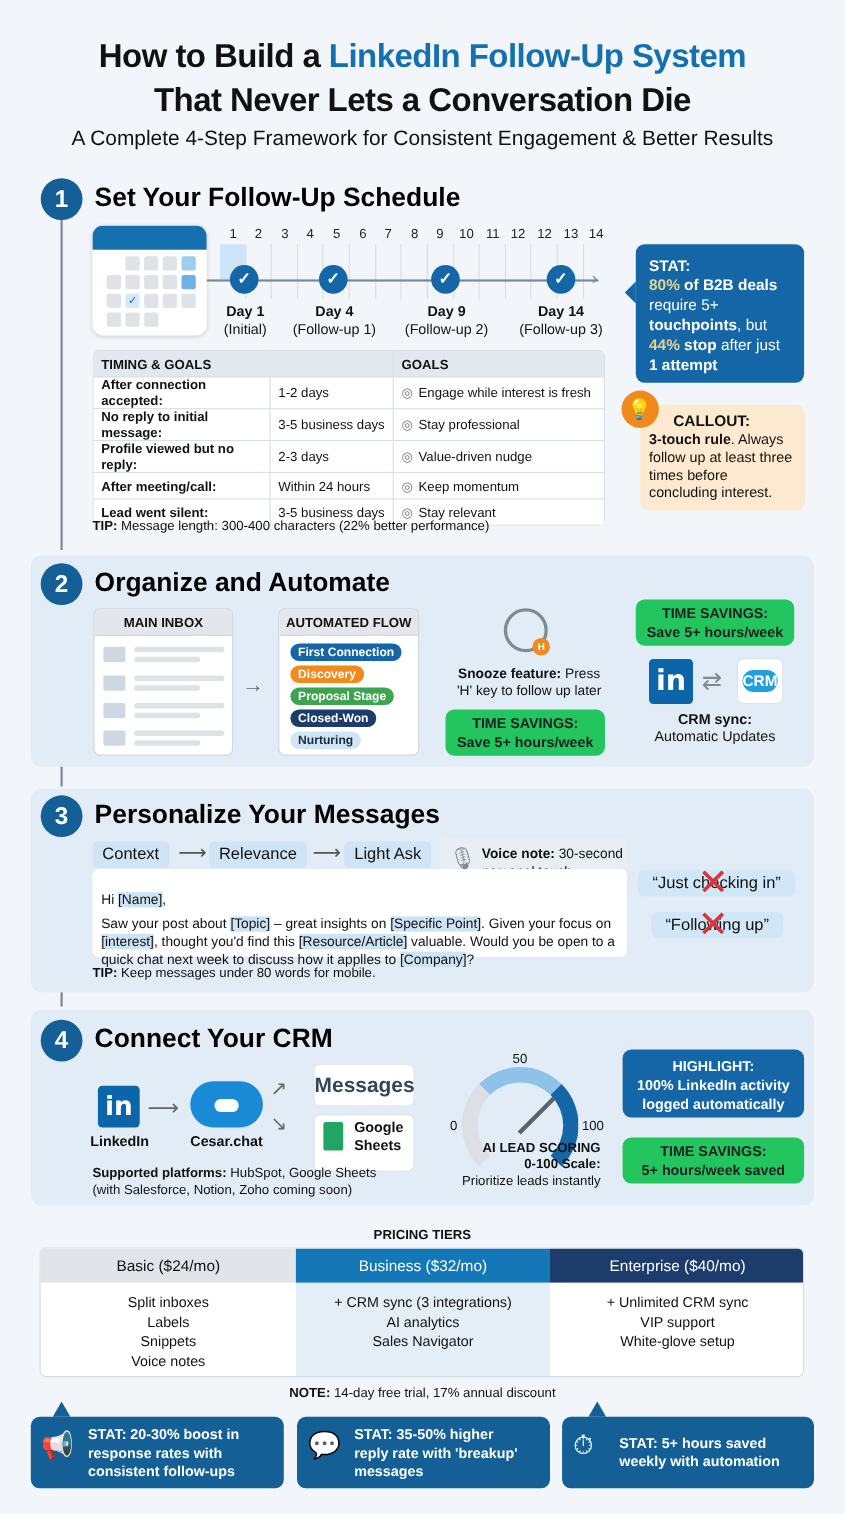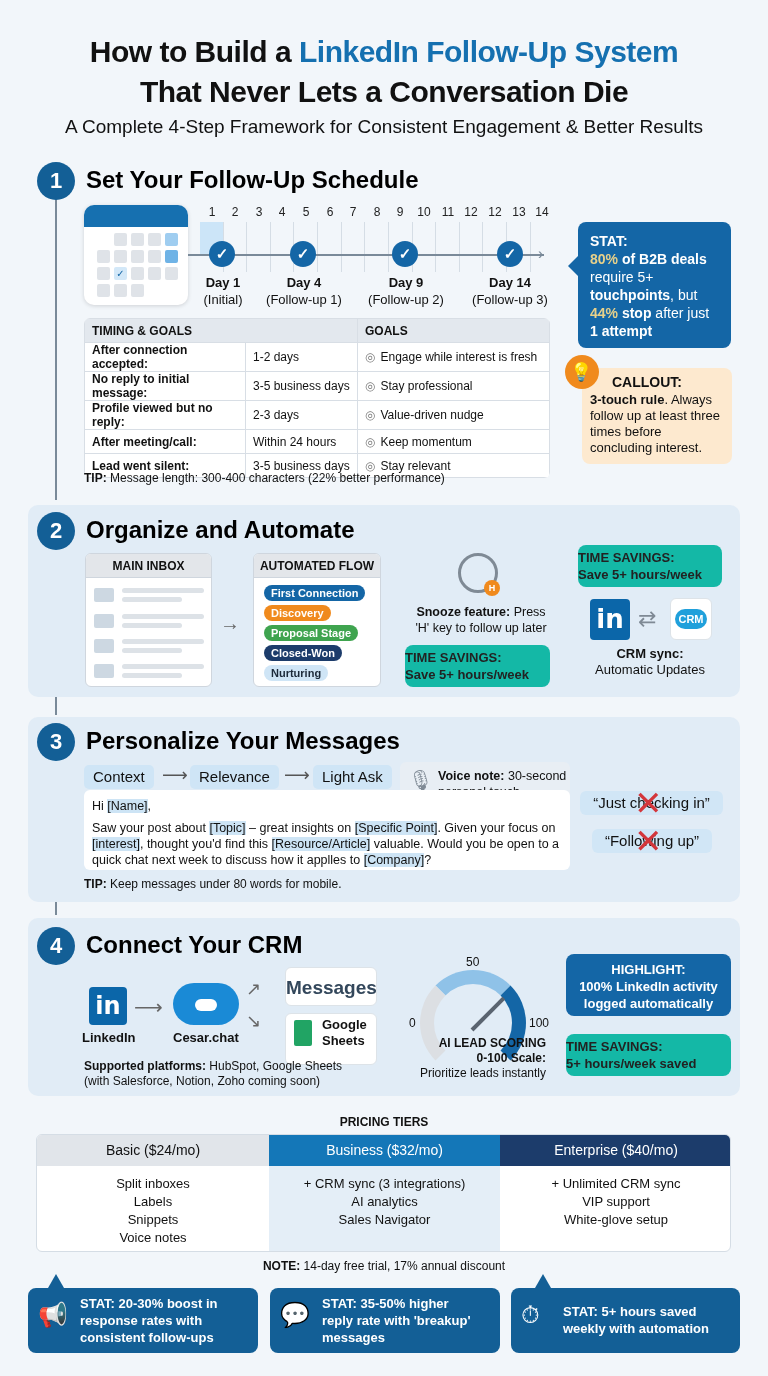--- a/index.html
+++ b/index.html
@@ -29,24 +29,24 @@
 .stat1{position:absolute;left:578px;top:222px;width:153px;height:126px;background:#1466a6;border-radius:8px;color:#fff;padding:10px 12px;font-size:14px;line-height:18px}
 .stat1:before{content:"";position:absolute;left:-10px;top:34px;border:10px solid transparent;border-right-color:#1466a6;border-left:0}
 .y{color:#e8d18a}
 .callout{position:absolute;left:582px;top:368px;width:150px;height:96px;background:#fde9cf;border-radius:8px;padding:6px 8px;font-size:13px;line-height:16px}
 .bulb{position:absolute;left:565px;top:355px;width:34px;height:34px;border-radius:50%;background:#f08a1d;color:#fff;text-align:center;line-height:34px;font-size:18px}
 .box{position:absolute;background:#fff;border:1px solid #cfd6de;border-radius:6px;overflow:hidden}
 .box .bh{background:#e3e6ea;font-weight:700;font-size:12px;text-align:center;height:24px;line-height:24px;border-bottom:1px solid #cfd6de}
 .env{position:absolute;width:20px;height:14px;background:#cdd8e2;border-radius:2px}
 .line1{position:absolute;height:5px;background:#dde2e7;border-radius:3px}
 .pill{position:absolute;left:10px;height:16px;border-radius:8px;font-size:11px;font-weight:700;line-height:16px;padding:0 7px}
-.orange{position:absolute;background:#14b8a6;border-radius:8px;font-weight:700;font-size:13px;line-height:17px;color:#222}
+.orange{position:absolute;background:#22c55e;border-radius:8px;text-align:center;font-weight:700;font-size:13px;line-height:17px;color:#222}
 .li{position:absolute;background:#0b66a9;border-radius:4px;color:#fff;font-weight:700;text-align:center;font-family:"DejaVu Sans",sans-serif}
 .flow{position:absolute;top:765px;height:24px;background:#cfe5f6;border-radius:5px;font-size:15px;line-height:24px;padding:0 9px;font-weight:500}
-.msg{position:absolute;left:84px;top:790px;width:486px;height:80px;background:#fff;border-radius:6px;padding:8px 8px;font-size:12.5px;line-height:16px}
+.msg{position:absolute;left:84px;top:790px;width:486px;height:80px;background:#fff;border-radius:6px;padding:20px 8px;font-size:12.5px;line-height:16px}
 .hl{background:#cde4f5}
 .bad{position:absolute;background:#d1e6f6;border-radius:6px;font-size:15px;text-align:center;line-height:24px;height:24px}
 .x{position:absolute;color:#d3363b;font-size:34px;line-height:24px;font-weight:300}
 .bubble{position:absolute;background:#1466a6;border-radius:8px;color:#fff;text-align:center;font-weight:700;font-size:13px;line-height:17px}
 .pt{position:absolute;left:36px;top:1134px;width:695px;height:118px;border:1px solid #d5dde5;border-radius:6px;overflow:hidden;background:#fff}
 .pcol{position:absolute;top:0;height:118px;text-align:center;font-size:13px;line-height:18px}
 .pcol .ph{height:31px;line-height:31px;font-size:14px;font-weight:400}
 .sbox{position:absolute;top:1288px;height:65px;background:#135f96;border-radius:8px;color:#fff;font-weight:700;font-size:13px;line-height:17px}
 .sbox .ic{position:absolute;left:10px;top:18px;font-size:24px;font-weight:400}
 .sbox .tx{position:absolute;left:52px;top:7px}
@@ -218,21 +218,21 @@
     <div>TIME SAVINGS:</div>
     <div>Save 5+ hours/week</div>
   </div>
 <div class="orange" style="left:578px;top:545px;width:144px;height:42px;padding-top:4px">
     <div>TIME SAVINGS:</div>
     <div>Save 5+ hours/week</div>
   </div>
 <div class="li" style="left:590px;top:599px;width:40px;height:41px;font-size:26px;line-height:41px">in</div>
 <div class="abs" style="left:638px;top:606px;font-size:22px;color:#7f8a95">⇄</div>
 <div class="abs" style="left:670px;top:598px;width:42px;height:42px;background:#fff;border-radius:6px;border:1px solid #dde3e8">
-    <div style="margin:10px 4px;height:20px;border-radius:10px;background:#20a0db;color:#fff;font-size:11px;font-weight:700;text-align:center;line-height:20px">CRM</div>
+    <div style="margin:10px 4px;height:20px;border-radius:10px;background:#20a0db;color:#fff;font-size:14px;font-weight:700;text-align:left;line-height:20px">CRM</div>
   </div>
 <div class="abs" style="left:580px;top:646px;width:140px;text-align:center;font-size:13px;line-height:16px"><b>CRM sync:</b><br><span>Automatic Updates</span></div>
 
 <div class="panel" style="top:717px;height:185px"></div>
 <div class="step-num" style="top:723px">3</div>
 <div class="step-title" style="top:727px">Personalize Your Messages</div>
 <div class="flow" style="left:84px">Context</div>
 <div class="abs" style="left:162px;top:764px;font-size:18px;color:#555">⟶</div>
 <div class="flow" style="left:190px">Relevance</div>
 <div class="abs" style="left:284px;top:764px;font-size:18px;color:#555">⟶</div>

